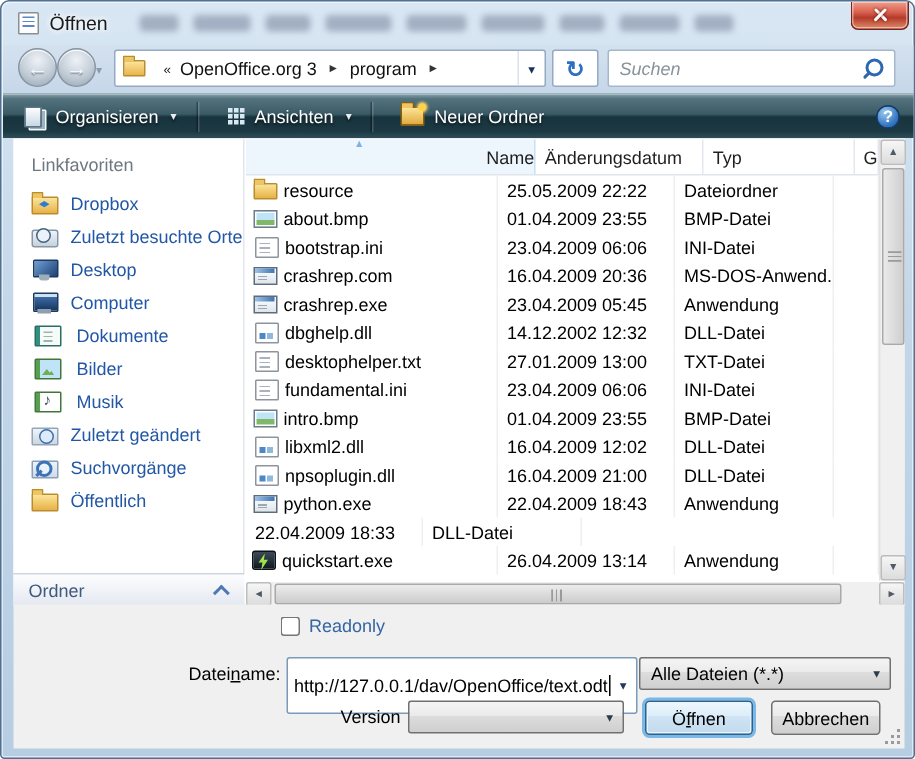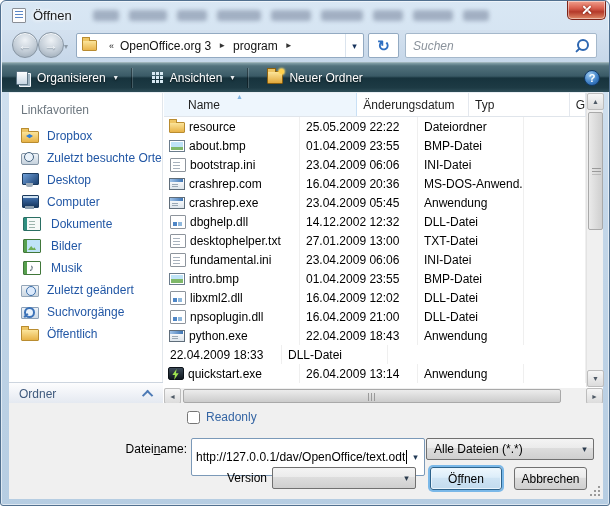--- a/index.html
+++ b/index.html
@@ -147,29 +147,29 @@
     background:linear-gradient(#fdfdfe,#e3e8f0); border-top:1px solid #cdd5df;
     display:flex; align-items:center; padding:0 10px; color:#3f5a7d; cursor:pointer; }
   .fav-footer .chev { margin-left:auto; width:8px; height:8px; border-left:2px solid #4d7ab5;
     border-top:2px solid #4d7ab5; transform:rotate(45deg) translateY(2px); }
 
   
   .list { position:absolute; left:155px; top:0; width:422px; height:311px; background:#fff; }
   .hdr { display:flex; height:24px; border-bottom:1px solid #e0e5eb; background:#fff; }
   .hcell { display:flex; align-items:center; padding-left:6px; color:#1f1f1f;
     border-right:1px solid #e4e8ee; cursor:pointer; position:relative; }
-  .h-name { width:203px; background:#eef6fd; border-right:1px solid #c9e0f5; padding-left:24px; }
+  .h-name { width:203px; background:#eef6fd; border-right:1px solid #c9e0f5; padding-left:24px;justify-content:flex-end; }
   .h-name .sort { position:absolute; left:72px; top:0px; font-size:7px; color:#7fb2e0; }
   .h-date { width:118px; }
   .h-type { width:106px; }
   .h-size { flex:1; }
   .rows { position:absolute; left:0; top:24px; width:422px; }
   .row { display:flex; height:19px; align-items:stretch; cursor:default; }
   .cell { display:flex; align-items:center; border-right:1px solid #efefef; color:#000; }
-  .c-name { width:136px; } .c-date { width:118px; padding-left:6px; }
+  .c-name { width:168px; } .c-date { width:118px; padding-left:6px; }
   .c-type { width:106px; padding-left:6px; white-space:nowrap; overflow:hidden; } .c-size { flex:1; }
 
   .fic { position:relative; width:16px; height:14px; margin:0 4px 0 5px; flex:0 0 16px; }
   .fic-folder { width:15px; height:11px; margin-top:2px; background:linear-gradient(#fbe49a,#e7b246);
     border:1px solid #b98c30; border-radius:1px; }
   .fic-folder::before { content:""; position:absolute; left:-1px; top:-4px; width:6px; height:3px;
     background:#eec563; border:1px solid #b98c30; border-bottom:none; border-radius:1px 1px 0 0; }
   .fic-image { width:15px; height:12px; margin-top:1px; border:1px solid #6b7c8c;
     background:linear-gradient(#bfe3f7 0 55%, #7fb869 55%); box-shadow:inset 0 0 0 1px #fff; }
   .fic-text { width:12px; height:14px; margin-left:6px; background:#fff; border:1px solid #8d949c;

